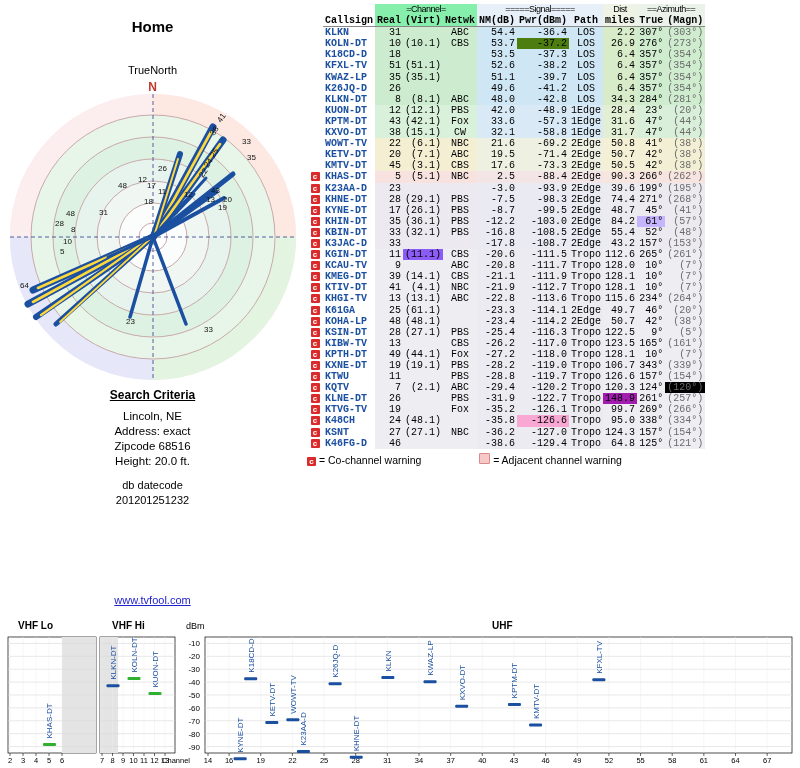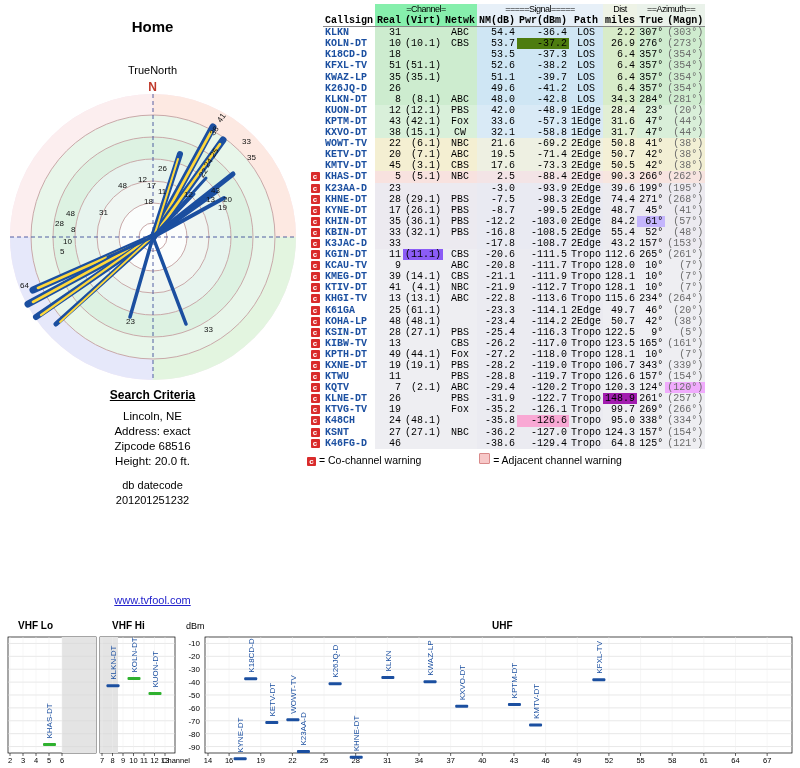--- a/index.html
+++ b/index.html
@@ -612,21 +612,21 @@
           <td class="wcell"><span class="warnbox">c</span></td>
           <td class="call">KQTV</td>
           <td class="num" style="background:#eeeef2">7</td>
           <td class="num" style="background:#eeeef2">(2.1)</td>
           <td class="ctr" style="background:#eeeef2">ABC</td>
           <td class="num" style="background:#ebebf1">-29.4</td>
           <td class="num" style="background:#ebebf1">-120.2</td>
           <td class="ctr" style="background:#ebebf1">Tropo</td>
           <td class="num" style="background:#eeeef2">120.3</td>
           <td class="num" style="background:#eeeef2">124°</td>
-          <td class="num azmag" style="background:#f0abfc">(120°)</td>
+          <td class="num azmag" style="background:#000000">(120°)</td>
         </tr>
         <tr>
           <td class="wcell"><span class="warnbox">c</span></td>
           <td class="call">KLNE-DT</td>
           <td class="num" style="background:#eeeef2">26</td>
           <td class="num" style="background:#eeeef2"></td>
           <td class="ctr" style="background:#eeeef2">PBS</td>
           <td class="num" style="background:#ebebf1">-31.9</td>
           <td class="num" style="background:#ebebf1">-122.7</td>
           <td class="ctr" style="background:#ebebf1">Tropo</td>

